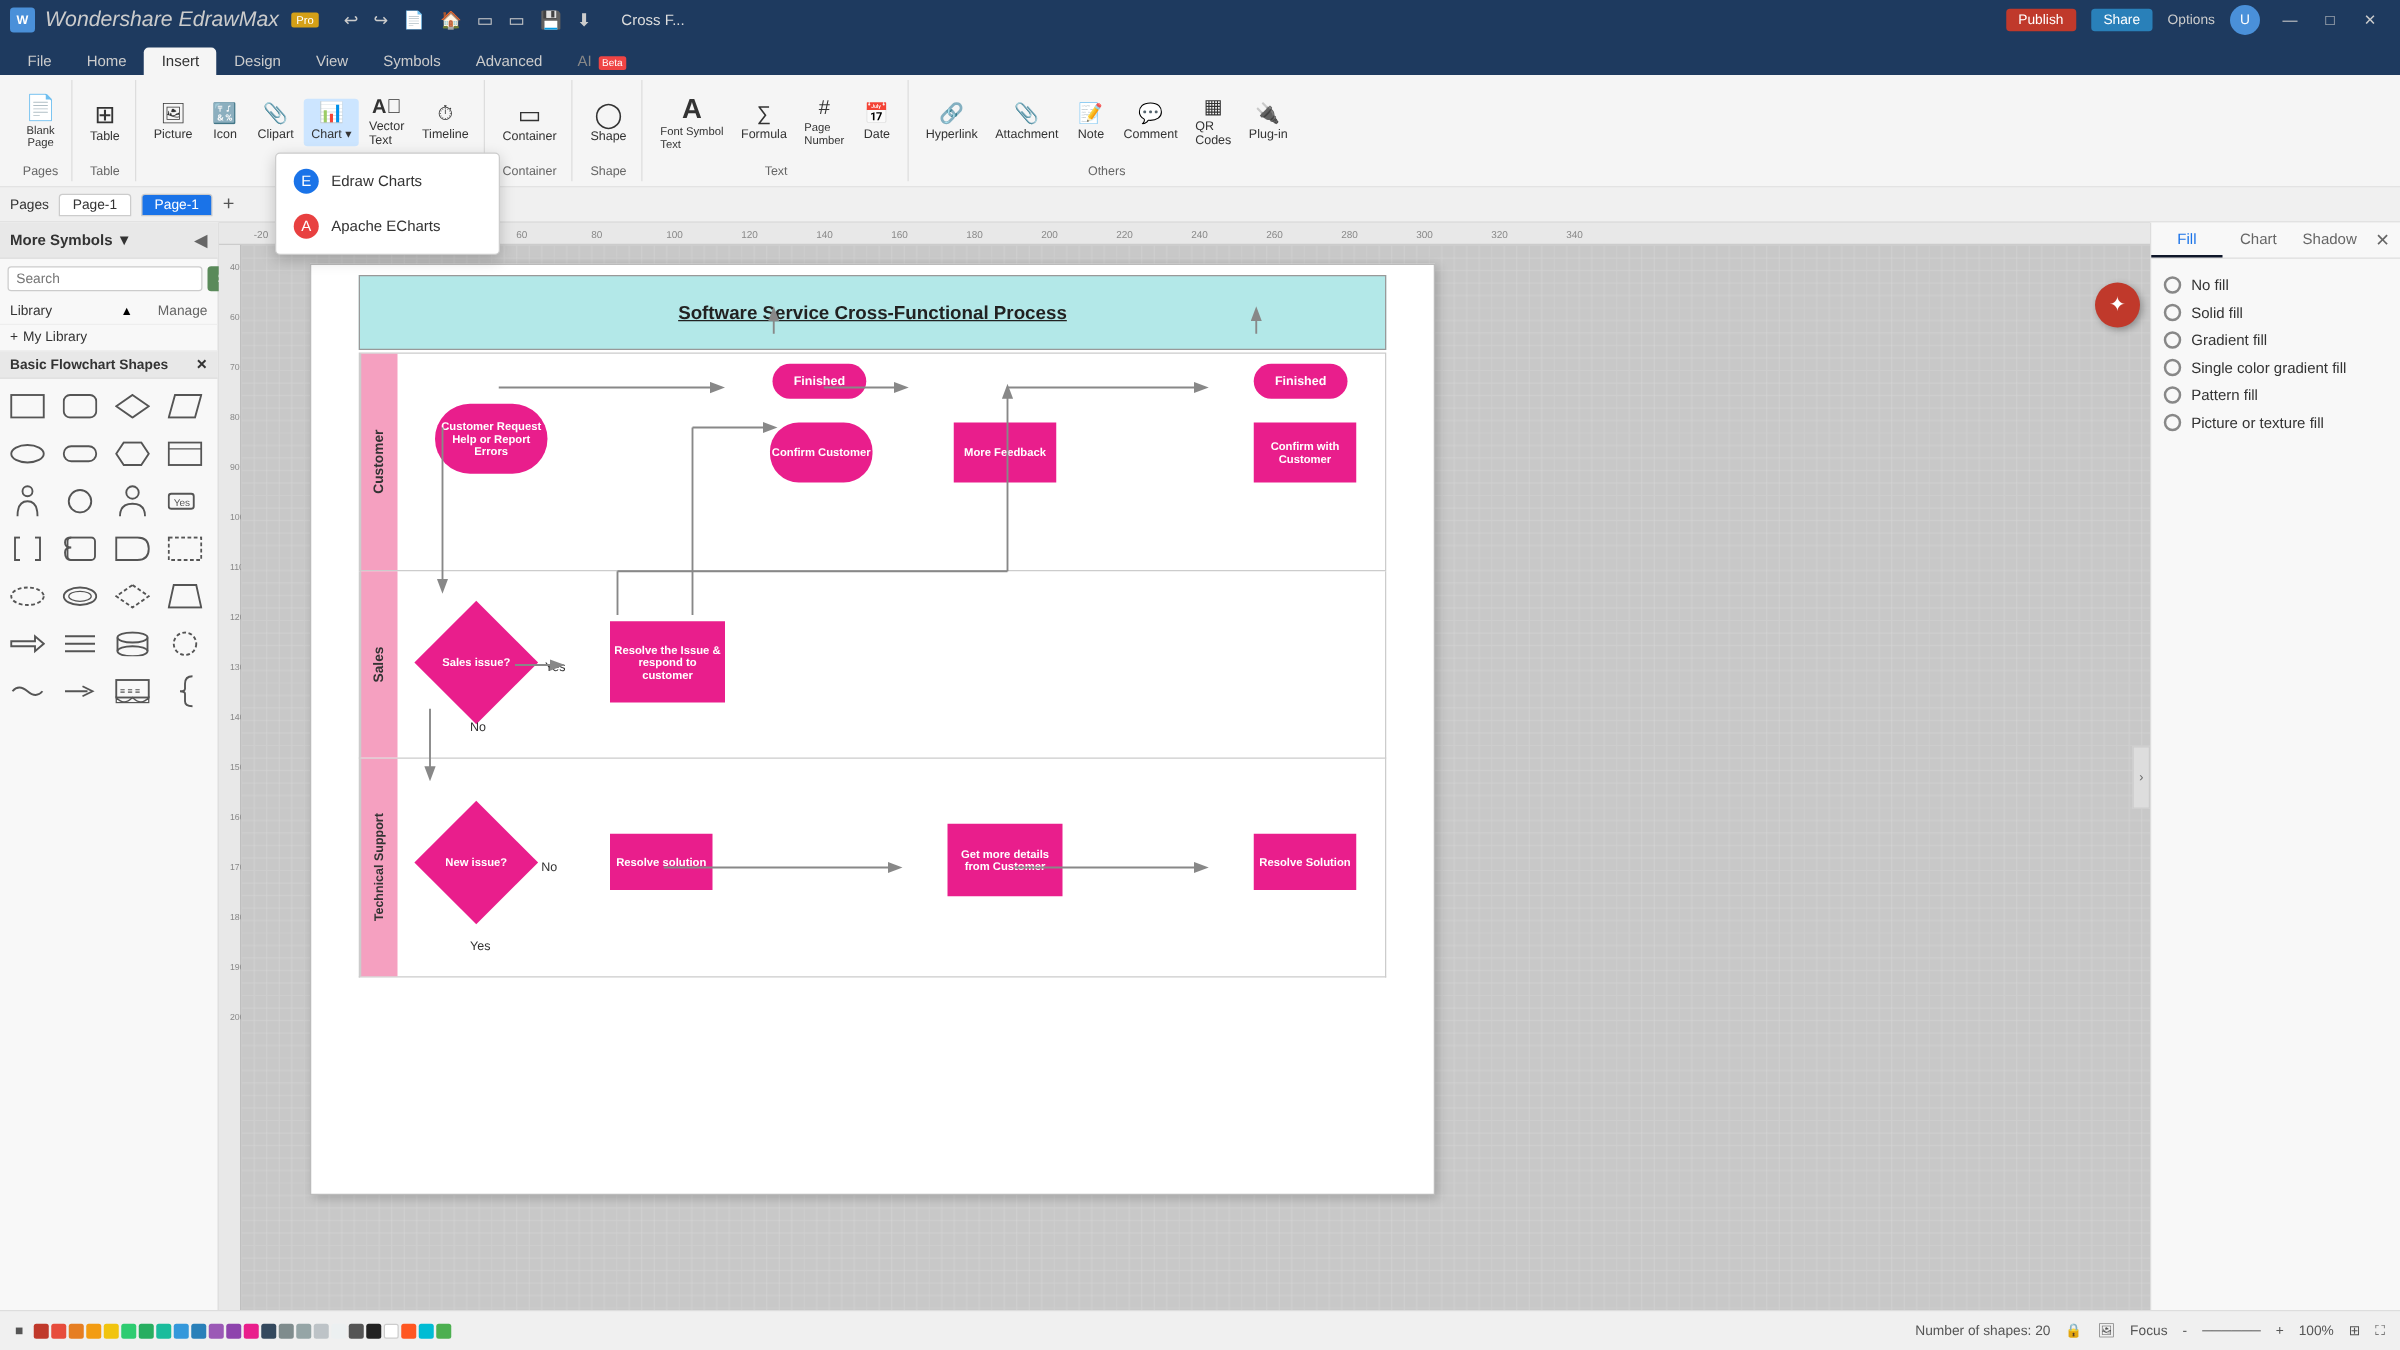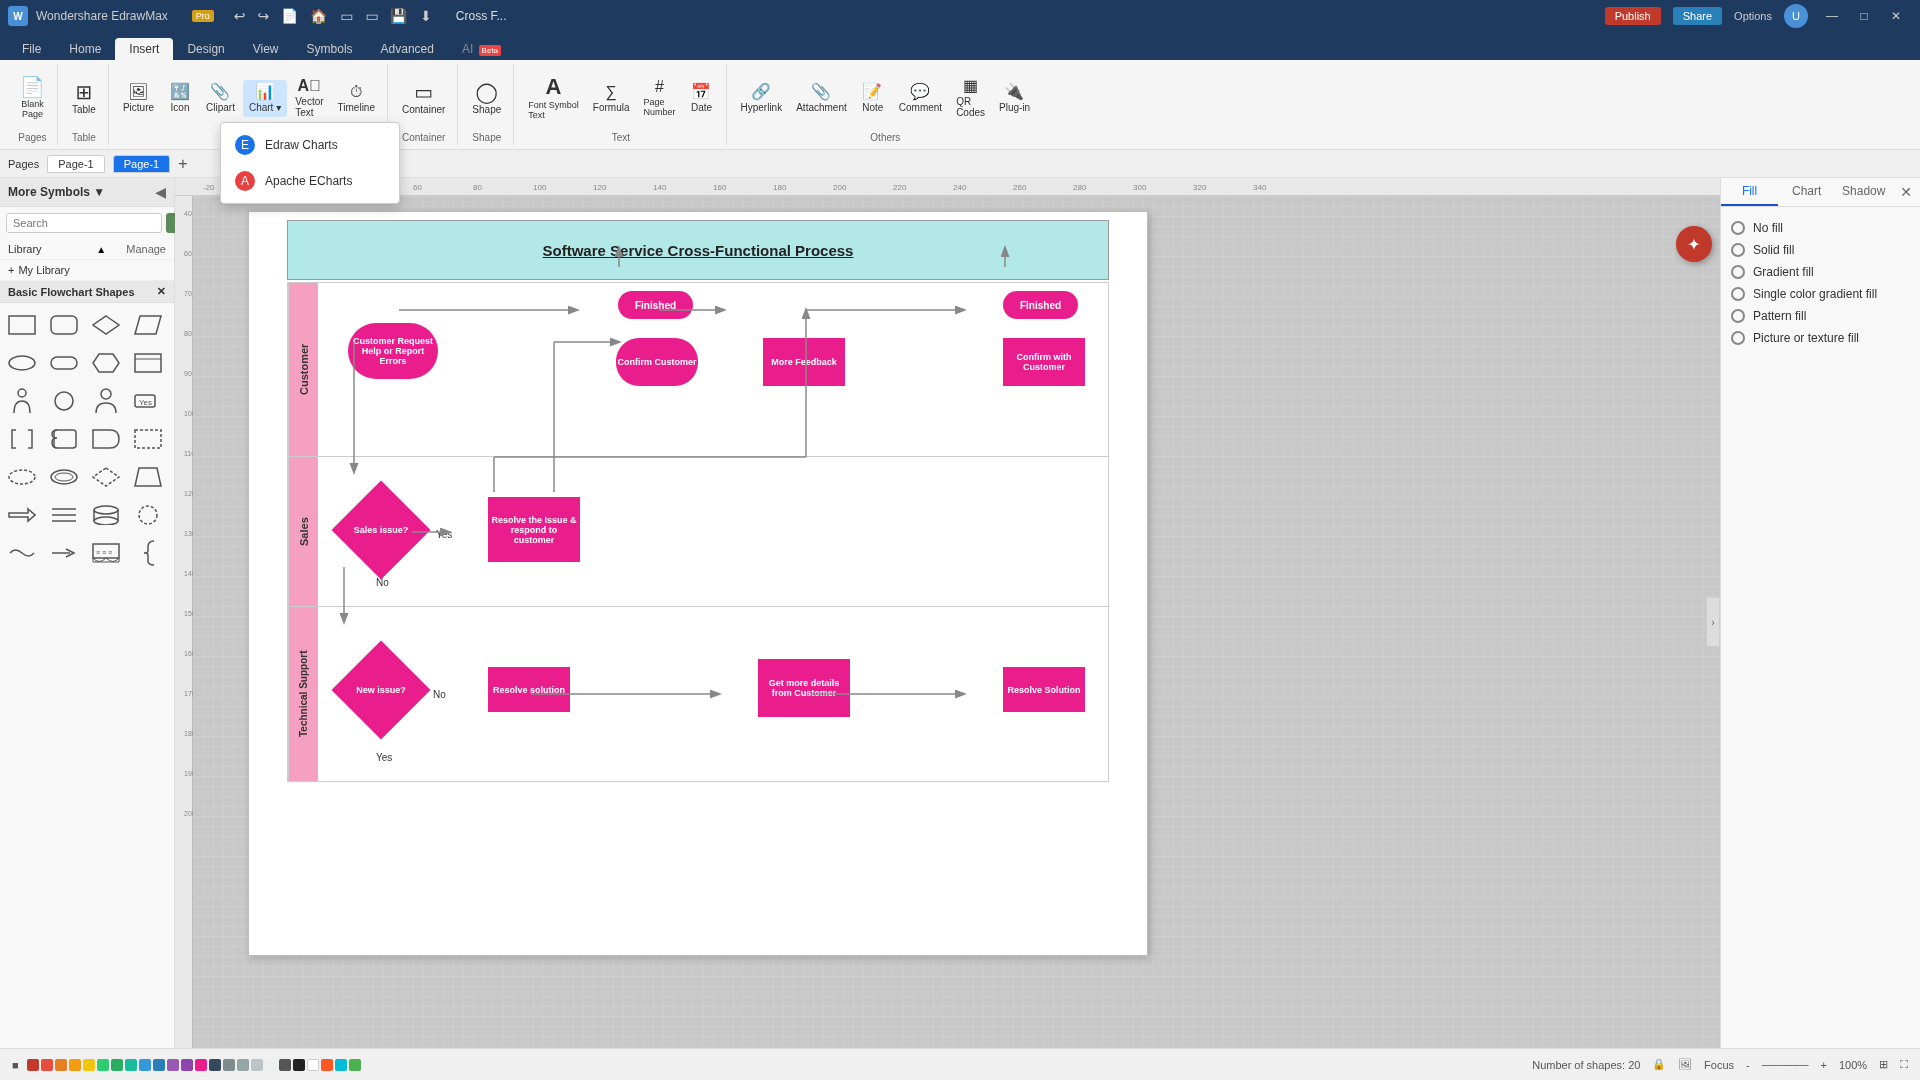--- a/index.html
+++ b/index.html
@@ -10,22 +10,22 @@
       height: 32px;
       background: #1e3a5f;
       display: flex;
       align-items: center;
       padding: 0 8px;
       color: white;
       font-size: 12px;
       gap: 8px;
     }
     .title-bar-logo { width: 20px; height: 20px; background: #4a90d9; border-radius: 3px; display: flex; align-items: center; justify-content: center; font-size: 10px; font-weight: bold; color: white; }
-    .title-bar-app { font-size: 12px; color: #ccc; }
-    .title-bar-pro { background: #d4a017; color: white; font-size: 9px; padding: 1px 4px; border-radius: 2px; margin-left: 16px; }
+    .title-bar-app { font-size: 17px; color: #ccc; font-style: italic; }
+    .title-bar-pro { background: #d4a017; color: white; font-size: 9px; padding: 1px 4px; border-radius: 2px; margin-left: 2px; }
     .title-bar-actions { display: flex; gap: 4px; margin-left: 8px; }
     .title-bar-actions span { font-size: 14px; cursor: pointer; color: #ccc; padding: 2px 4px; }
     .title-bar-name { margin-left: 12px; color: #ddd; font-size: 12px; }
     .title-bar-right { margin-left: auto; display: flex; align-items: center; gap: 12px; }
     .title-bar-btn { background: #c0392b; color: white; border: none; padding: 3px 10px; border-radius: 3px; font-size: 11px; cursor: pointer; }
     .title-bar-btn.share { background: #2980b9; }
     .title-bar-opts { color: #ccc; font-size: 11px; }
     .win-controls { display: flex; gap: 0; }
     .win-ctrl { width: 32px; height: 32px; display: flex; align-items: center; justify-content: center; color: #ccc; cursor: pointer; font-size: 12px; }
 
@@ -273,21 +273,21 @@
     }
     .right-panel-tab {
       flex: 1;
       text-align: center;
       padding: 6px 4px;
       font-size: 12px;
       cursor: pointer;
       color: #666;
       border-bottom: 2px solid transparent;
     }
-    .right-panel-tab.active { color: #1a73e8; border-bottom: 2px solid #1d4ed8; }
+    .right-panel-tab.active { color: #1a73e8; border-bottom: 2px solid #0f172a; }
     .right-panel-close { padding: 4px 8px; cursor: pointer; color: #666; font-size: 14px; }
     .fill-section { padding: 10px; }
     .fill-option {
       display: flex;
       align-items: center;
       gap: 8px;
       padding: 4px 0;
       font-size: 12px;
       color: #333;
       cursor: pointer;

